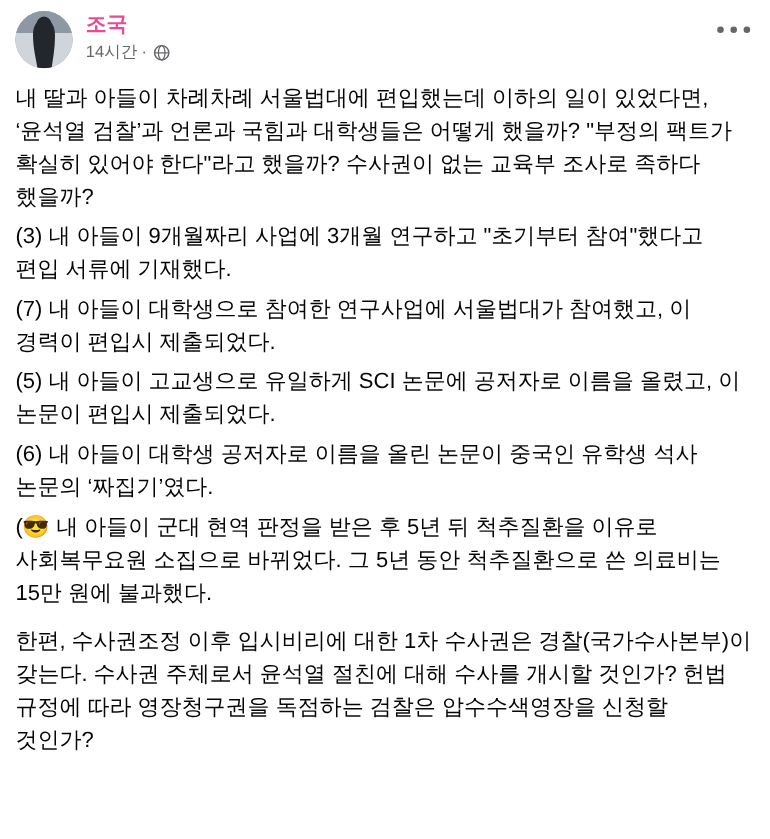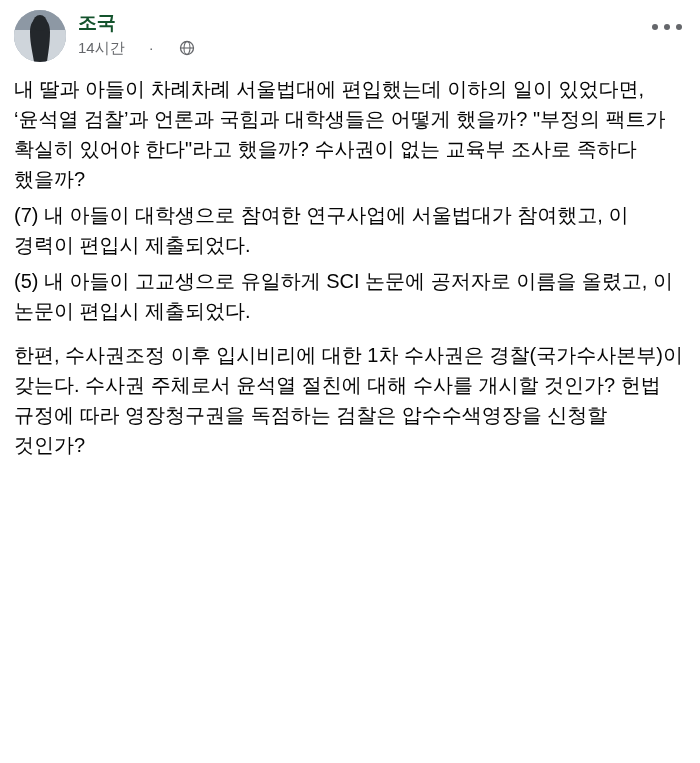--- a/index.html
+++ b/index.html
@@ -38,32 +38,31 @@
   .header-text {
     margin-left: 12px;
     display: flex;
     flex-direction: column;
     justify-content: center;
     padding-top: 2px;
   }
   .author-name {
     font-size: 19px;
     font-weight: bold;
-    color: #14532d;
+    color: #ec4899;
     line-height: 22px;
     letter-spacing: -0.2px;
   }
   .meta-row {
     display: flex;
     align-items: center;
     margin-top: 5px;
     color: #65676b;
     font-size: 15px;
     line-height: 17px;
-    gap: 20px;
   }
   .meta-sep {
     margin: 0 4px;
     color: #65676b;
   }
   .globe-icon {
     display: inline-flex;
     align-items: center;
     margin-left: 1px;
   }
@@ -137,18 +136,21 @@
 
     <div class="more-btn">
       <span></span>
         <span></span>
         <span></span>
     </div>
   </div>
 
   <div class="post-body">
     <p class="para">내 딸과 아들이 차례차례 서울법대에 편입했는데 이하의 일이 있었다면, ‘윤석열 검찰’과 언론과 국힘과 대학생들은 어떻게 했을까? "부정의 팩트가 확실히 있어야 한다"라고 했을까? 수사권이 없는 교육부 조사로 족하다 했을까?</p>
+    <p class="para">(3) 내 아들이 9개월짜리 사업에 3개월 연구하고 "초기부터 참여"했다고 편입 서류에 기재했다.</p>
     <p class="para">(7) 내 아들이 대학생으로 참여한 연구사업에 서울법대가 참여했고, 이 경력이 편입시 제출되었다.</p>
     <p class="para">(5) 내 아들이 고교생으로 유일하게 SCI 논문에 공저자로 이름을 올렸고, 이 논문이 편입시 제출되었다.</p>
+    <p class="para">(6) 내 아들이 대학생 공저자로 이름을 올린 논문이 중국인 유학생 석사 논문의 ‘짜집기’였다.</p>
+    <p class="para">(😎 내 아들이 군대 현역 판정을 받은 후 5년 뒤 척추질환을 이유로 사회복무요원 소집으로 바뀌었다. 그 5년 동안 척추질환으로 쓴 의료비는 15만 원에 불과했다.</p>
     <p class="para block-gap tight">한편, 수사권조정 이후 입시비리에 대한 1차 수사권은 경찰(국가수사본부)이 갖는다. 수사권 주체로서 윤석열 절친에 대해 수사를 개시할 것인가? 헌법 규정에 따라 영장청구권을 독점하는 검찰은 압수수색영장을 신청할 것인가?</p>
   </div>
 
 </div>
 
 </body></html>

